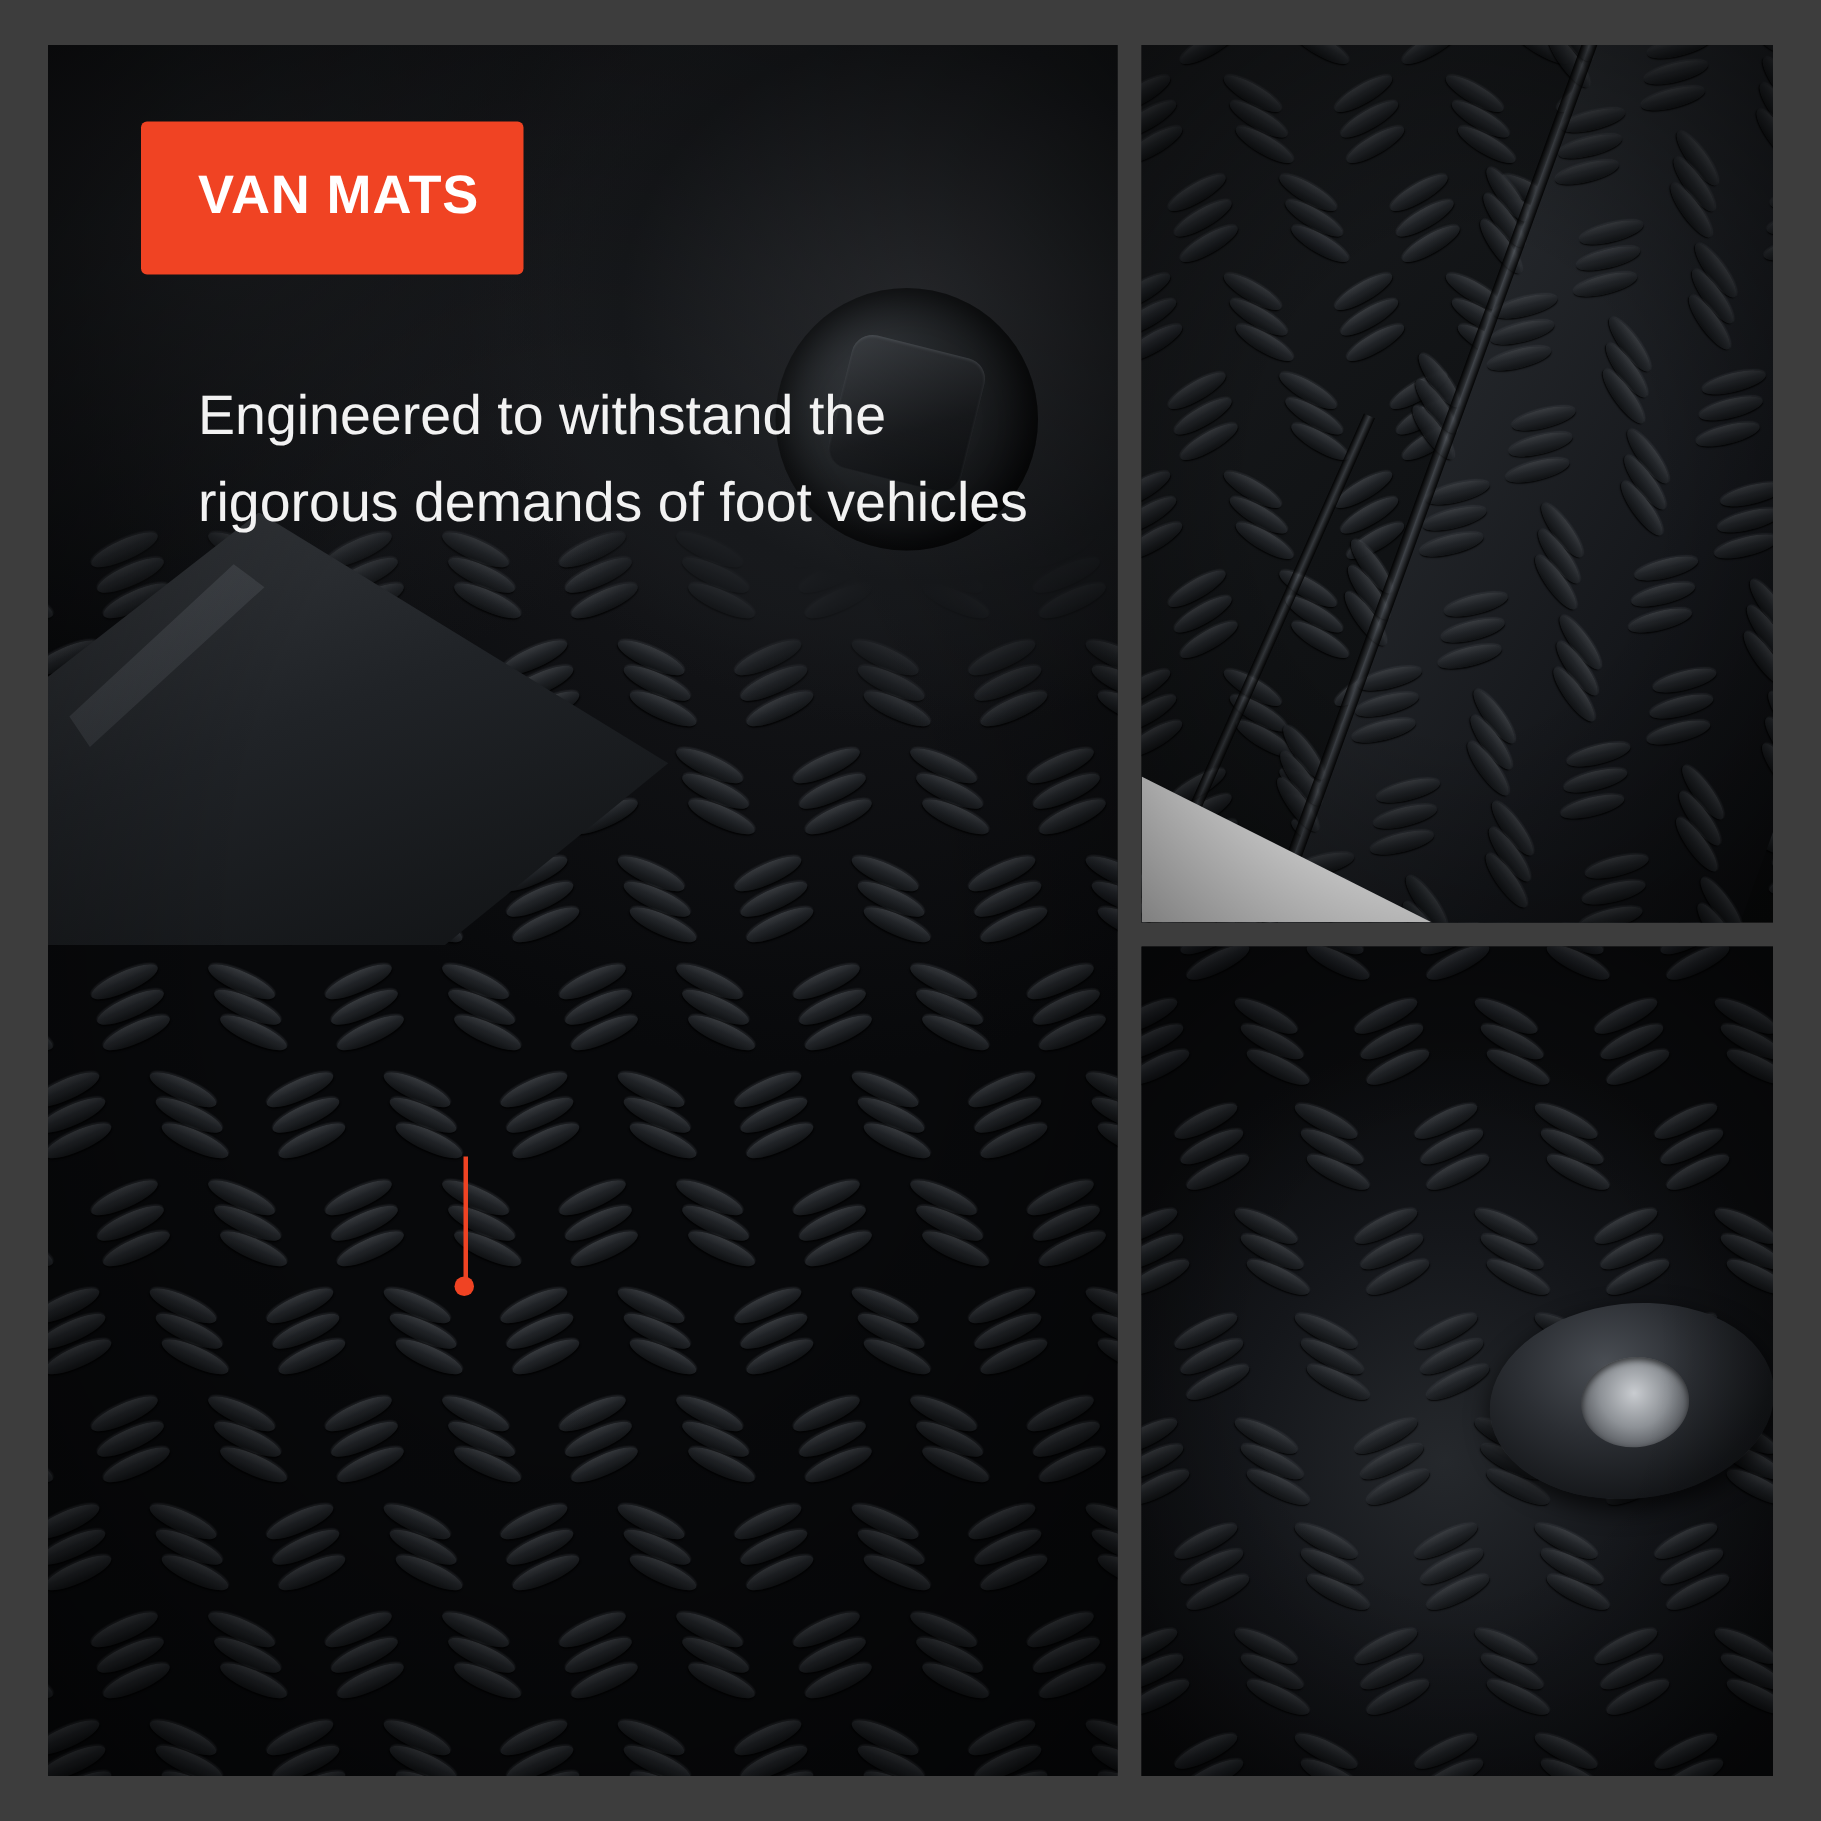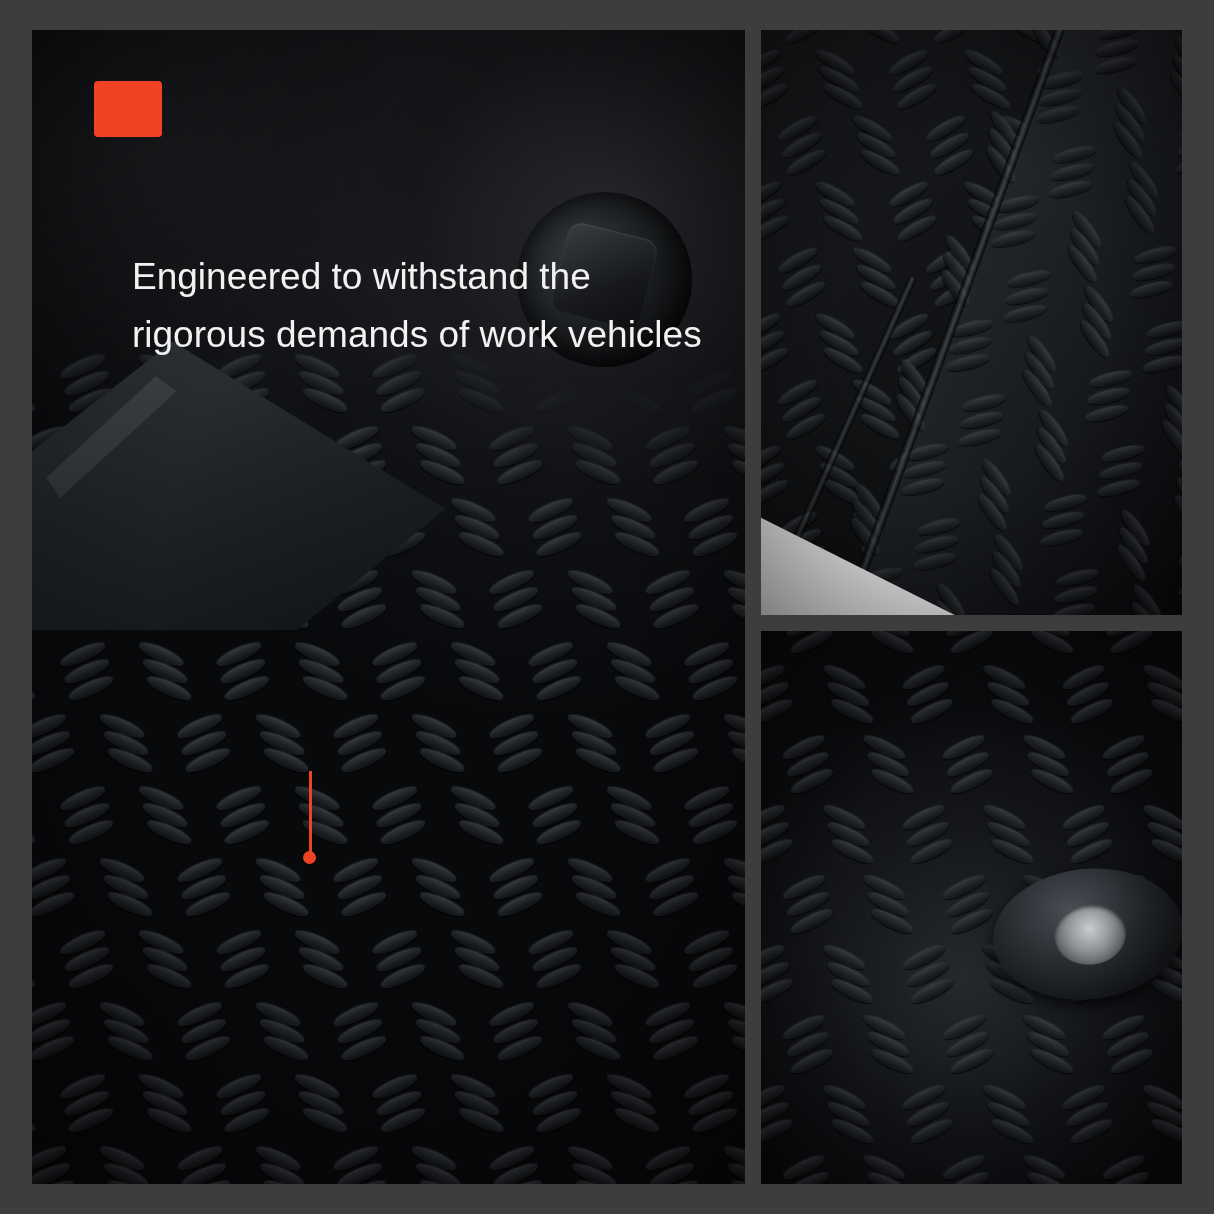--- a/index.html
+++ b/index.html
@@ -607,23 +607,24 @@
         <div class="cell" style="left: 695px; top: 1139px; transform: rotate(24deg) scale(1.05);"></div>
         <div class="cell" style="left: 699px; top: 1156px; transform: rotate(24deg) scale(1.05);"></div>
       </div>
     <div class="body-shape"></div>
     <div class="fold"></div>
     <div class="fold-edge"></div>
     <div class="knob"></div>
     <div class="vignette"></div>
 
     <div class="title-card">
+      <span class="line">VAN MATS</span>
     </div>
 
-    <div class="subhead">Engineered to withstand the rigorous demands of work vehicles</div>
+    <div class="subhead">Engineered to withstand the rigorous demands of foot vehicles</div>
 
     <div class="leader" id="leader-cleated"></div>
     <div class="dot" id="dot-cleated"></div>
   </div>
 
   <div class="panel" id="panel-top">
     <div class="tr-bg"></div>
     <div class="plate" id="plate-tr-left">
         <div class="cell" style="left: 22px; top: -6px; transform: rotate(-30deg) scale(0.95);"></div>
         <div class="cell" style="left: 96px; top: -6px; transform: rotate(30deg) scale(0.95);"></div>

